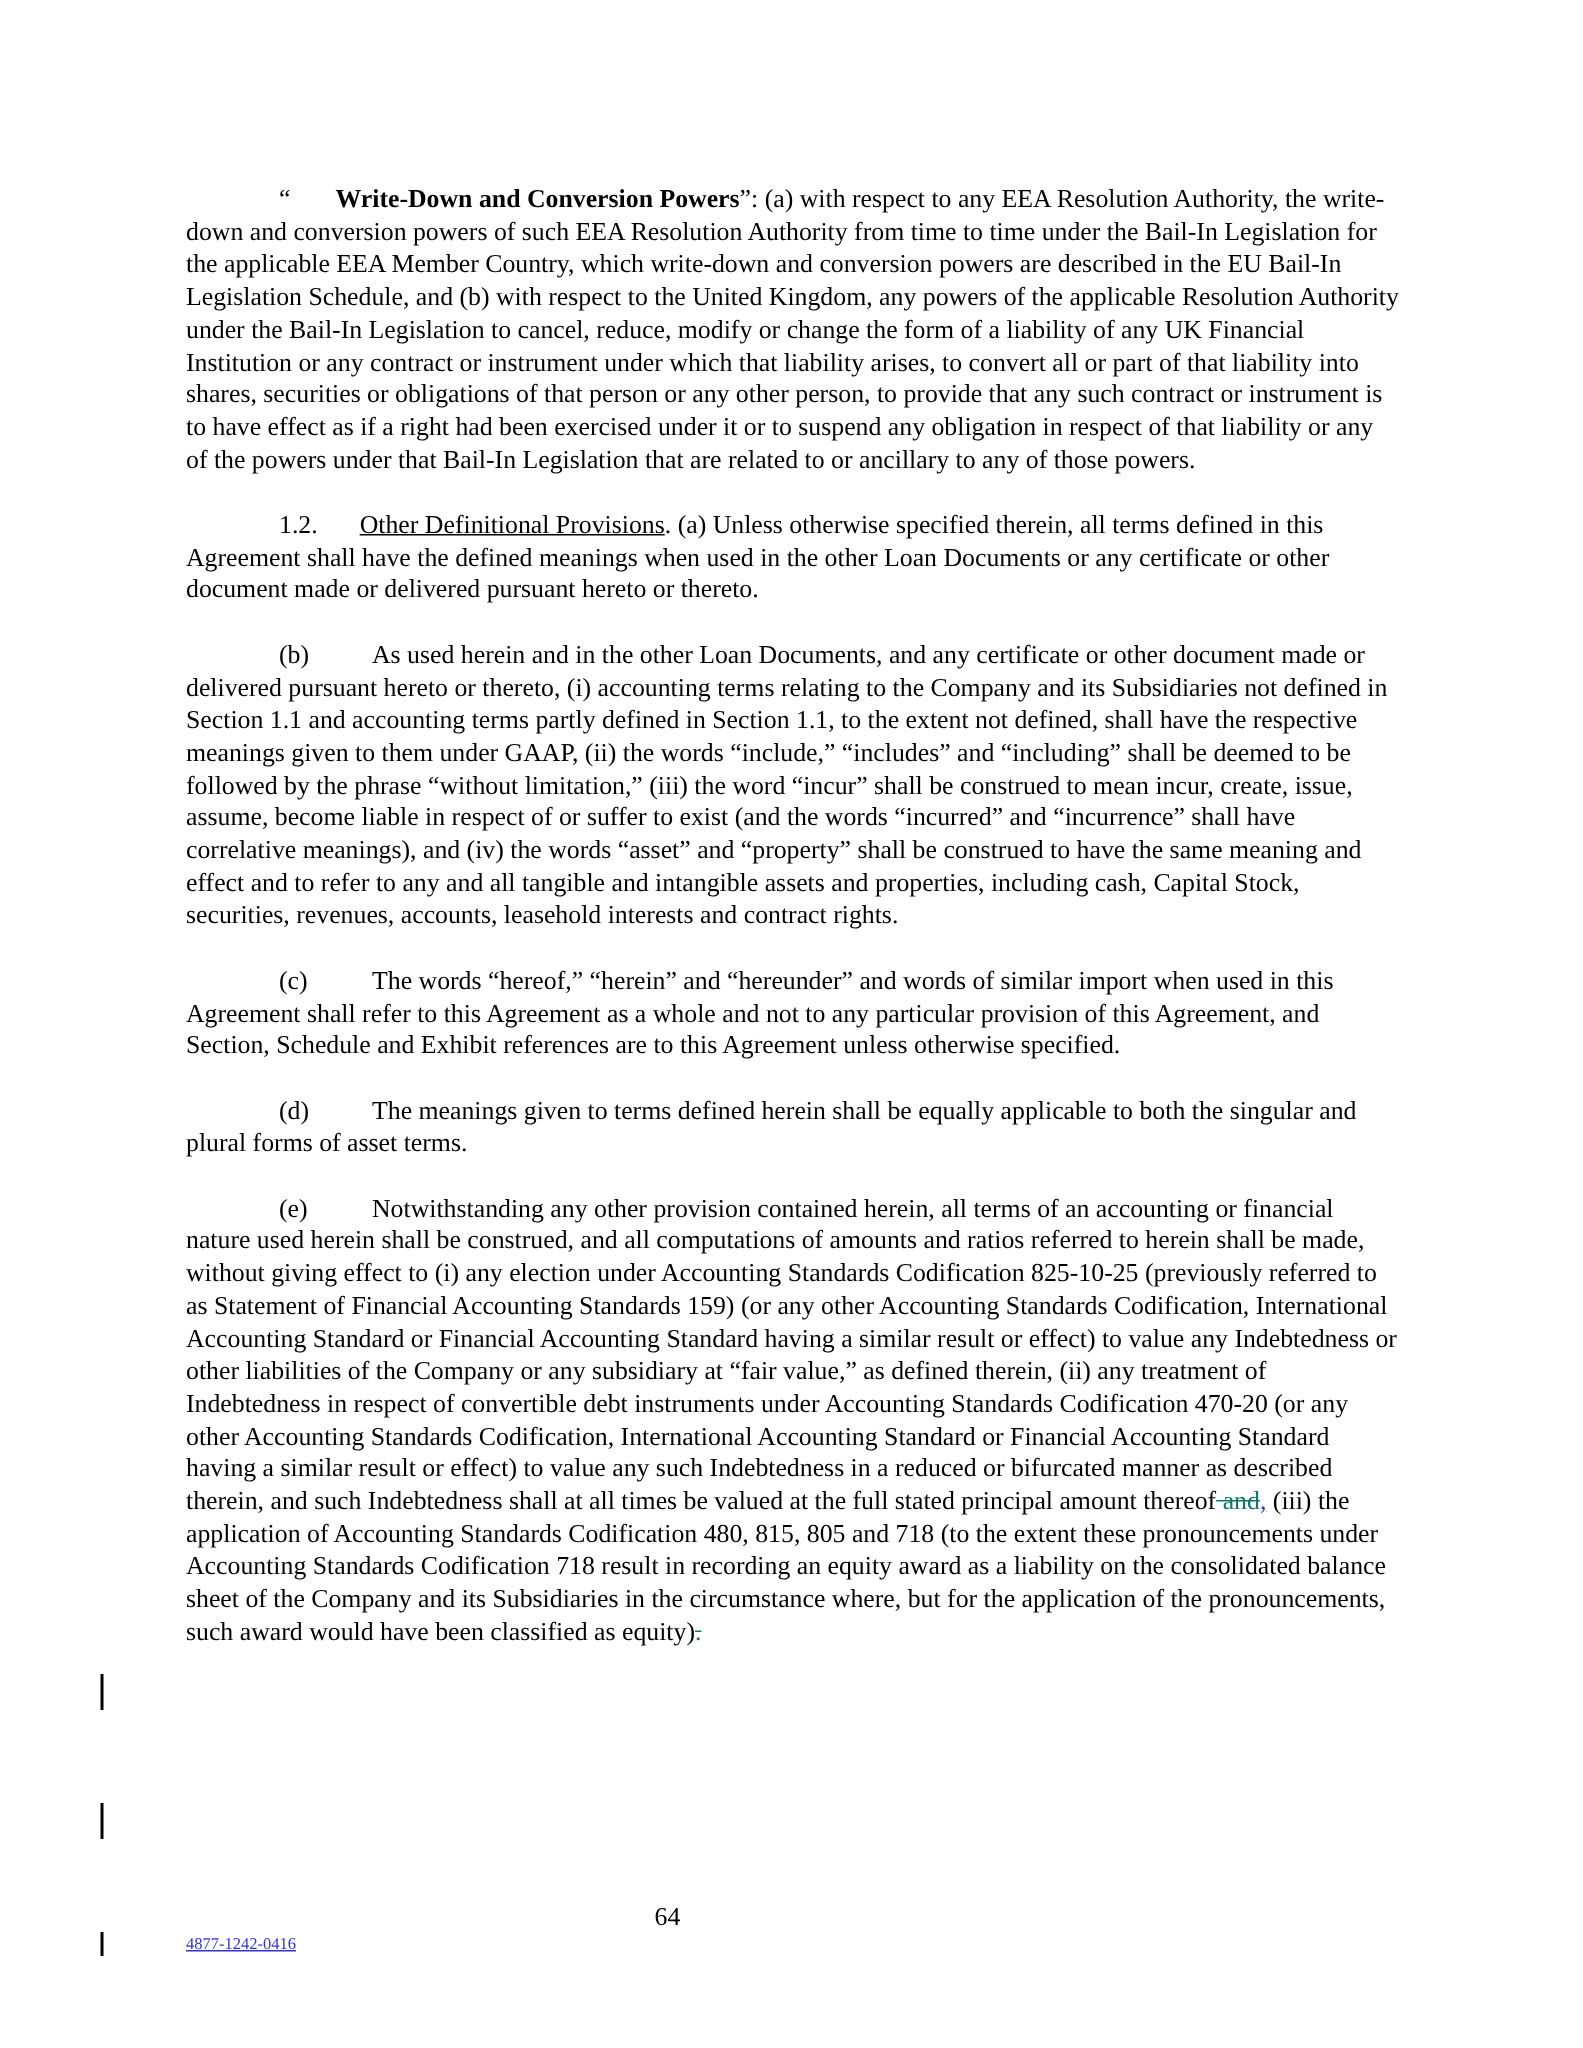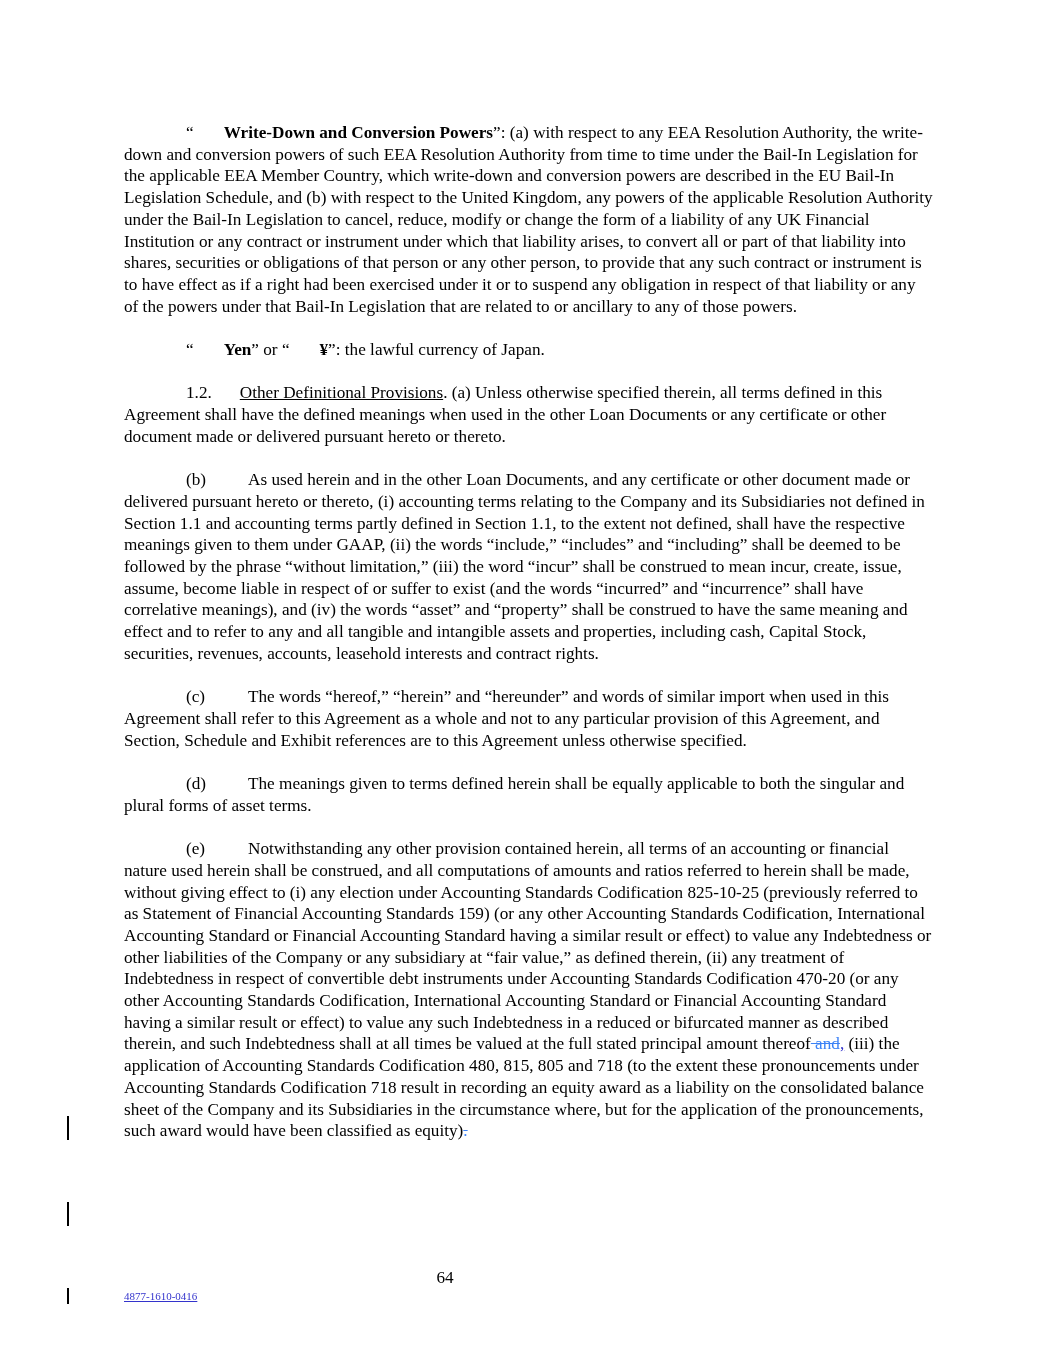--- a/index.html
+++ b/index.html
@@ -5,43 +5,42 @@
   html, body { margin:0; padding:0; background:#ffffff; }
   body { width:1055px; height:1365px; position:relative; overflow:hidden;
          font-family:"Liberation Serif", serif; color:#000; }
   .page { position:absolute; left:124px; top:122px; width:810px; font-size:17.2px; line-height:21.7px; }
   p { margin:0 0 21.7px 0; text-align:left; }
   .ind { display:inline-block; width:62px; }
   .tab { display:inline-block; width:62px; }
   .num { display:inline-block; }
   .u { text-decoration:underline;margin-top:17px; }
   b { font-weight:bold;margin-left:30px; }
-  .del { color:#3b82f6; text-decoration:line-through; }
+  .del { color:#0f766e; text-decoration:line-through; }
   .ins { color:#3333cc; text-decoration:underline; }
   .bar { position:absolute; left:67px; width:2px; background:#000; }
   .pagenum { position:absolute; top:1268px; left:0; width:890px; text-align:center; font-size:17.2px; }
   .footer-id { position:absolute; left:124px; top:1290px; font-size:11px; color:#3333cc; text-decoration:underline; }
 </style>
 </head>
 <body>
 
 <div class="page">
   <p><span class="ind"></span><span>“</span><b>Write-Down and Conversion Powers</b><span>”: (a) with respect to any EEA Resolution Authority, the write-down and conversion powers of such EEA Resolution Authority from time to time under the Bail-In Legislation for the applicable EEA Member Country, which write-down and conversion powers are described in the EU Bail-In Legislation Schedule, and (b) with respect to the United Kingdom, any powers of the applicable Resolution Authority under the Bail-In Legislation to cancel, reduce, modify or change the form of a liability of any UK Financial Institution or any contract or instrument under which that liability arises, to convert all or part of that liability into shares, securities or obligations of that person or any other person, to provide that any such contract or instrument is to have effect as if a right had been exercised under it or to suspend any obligation in respect of that liability or any of the powers under that Bail-In Legislation that are related to or ancillary to any of those powers.</span></p>
 
-  <p><span class="ind"></span><span>“</span><b>Yen</b><span>” or “</span><b>¥</b><span>”: the lawful currency of Japan.</span></p>
 
   <p><span class="ind"></span><span class="num">1.2.</span><span class="u"><span style="display:inline-block;width:28px;"></span><span>Other Definitional Provisions</span></span><span>.  (a) Unless otherwise specified therein, all terms defined in this Agreement shall have the defined meanings when used in the other Loan Documents or any certificate or other document made or delivered pursuant hereto or thereto.</span></p>
 
   <p><span class="ind"></span><span class="tab">(b)</span><span>As used herein and in the other Loan Documents, and any certificate or other document made or delivered pursuant hereto or thereto, (i) accounting terms relating to the Company and its Subsidiaries not defined in Section 1.1 and accounting terms partly defined in Section 1.1, to the extent not defined, shall have the respective meanings given to them under GAAP, (ii) the words “include,” “includes” and “including” shall be deemed to be followed by the phrase “without limitation,” (iii) the word “incur” shall be construed to mean incur, create, issue, assume, become liable in respect of or suffer to exist (and the words “incurred” and “incurrence” shall have correlative meanings), and (iv) the words “asset” and “property” shall be construed to have the same meaning and effect and to refer to any and all tangible and intangible assets and properties, including cash, Capital Stock, securities, revenues, accounts, leasehold interests and contract rights.</span></p>
 
   <p><span class="ind"></span><span class="tab">(c)</span><span>The words “hereof,” “herein” and “hereunder” and words of similar import when used in this Agreement shall refer to this Agreement as a whole and not to any particular provision of this Agreement, and Section, Schedule and Exhibit references are to this Agreement unless otherwise specified.</span></p>
 
   <p><span class="ind"></span><span class="tab">(d)</span><span>The meanings given to terms defined herein shall be equally applicable to both the singular and plural forms of asset terms.</span></p>
 
   <p><span class="ind"></span><span class="tab">(e)</span><span>Notwithstanding any other provision contained herein, all terms of an accounting or financial nature used herein shall be construed, and all computations of amounts and ratios referred to herein shall be made, without giving effect to (i) any election under Accounting Standards Codification 825-10-25 (previously referred to as Statement of Financial Accounting Standards 159) (or any other Accounting Standards Codification, International Accounting Standard or Financial Accounting Standard having a similar result or effect) to value any Indebtedness or other liabilities of the Company or any subsidiary at “fair value,” as defined therein, (ii) any treatment of Indebtedness in respect of convertible debt instruments under Accounting Standards Codification 470-20 (or any other Accounting Standards Codification, International Accounting Standard or Financial Accounting Standard having a similar result or effect) to value any such Indebtedness in a reduced or bifurcated manner as described therein, and such Indebtedness shall at all times be valued at the full stated principal amount thereof</span><span class="del"> and</span><span class="ins">,</span><span> (iii) the application of Accounting Standards Codification 480, 815, 805 and 718 (to the extent these pronouncements under Accounting Standards Codification 718 result in recording an equity award as a liability on the consolidated balance sheet of the Company and its Subsidiaries in the circumstance where, but for the application of the pronouncements, such award would have been classified as equity)</span><span class="del">.</span></p>
 </div>
 
 <div class="bar" style="top:1116px;height:24px;"></div>
 <div class="bar" style="top:1202px;height:24px;"></div>
 <div class="bar" style="top:1288px;height:16px;"></div>
 
 <div class="pagenum">64</div>
-<div class="footer-id">4877-1610-0416</div>
+<div class="footer-id">4877-1242-0416</div>
 
 </body></html>

